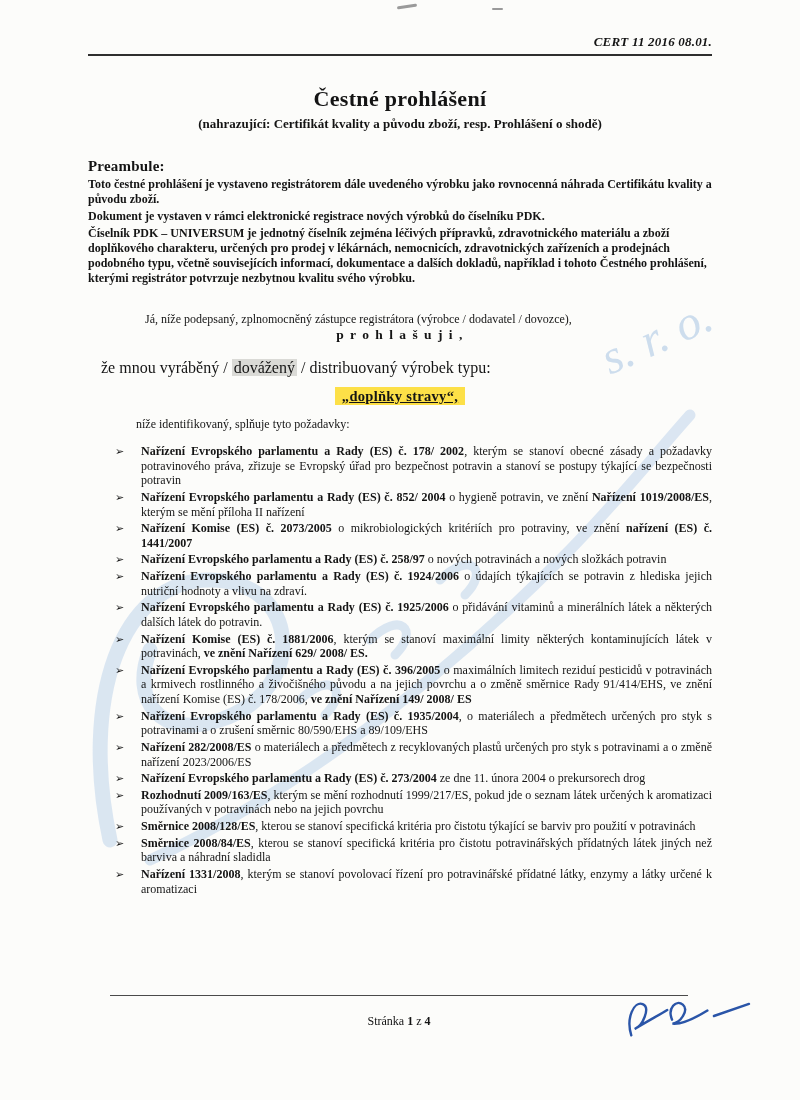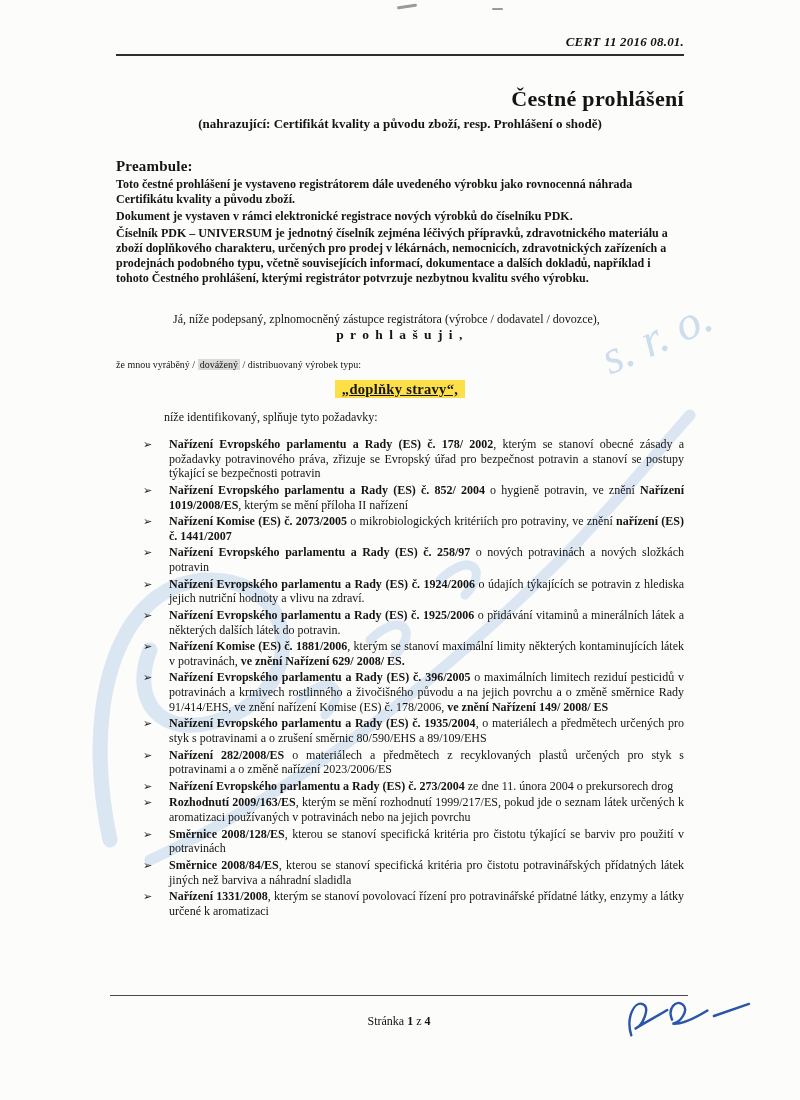--- a/index.html
+++ b/index.html
@@ -10,30 +10,30 @@
     margin:0 auto;
     background:#fcfcfa;
     font-family:"Liberation Serif", serif;
     color:#141414;
     overflow:hidden;
   }
   .watermark { position:absolute; left:0; top:0; z-index:0; pointer-events:none; }
   .artifact { position:absolute; background:#9a9a9a; z-index:1; }
   .a1 { left:397px; top:5px; width:20px; height:3px; transform:rotate(-8deg); border-radius:2px; }
   .a2 { left:492px; top:8px; width:11px; height:2px; border-radius:2px; }
-  .content { position:relative; z-index:2; padding:0 116px; }
+  .content { position:relative; z-index:2; padding:0 88px; }
   .doc-ref { padding-top:34px; text-align:right; font-size:13px; font-style:italic; font-weight:bold; letter-spacing:.2px; }
   .header-rule { border-top:2px solid #2e2e2e; margin-top:4px; }
-  .title { text-align:right; font-size:22px; font-weight:bold; margin-top:30px; letter-spacing:.3px; }
+  .title { text-align:center; font-size:22px; font-weight:bold; margin-top:30px; letter-spacing:.3px; }
   .subtitle { text-align:center; font-size:13px; font-weight:bold; margin-top:4px; }
   .preamble-heading { font-size:15px; font-weight:bold; margin-top:26px; letter-spacing:.2px; }
   .preamble-p { font-size:12px; font-weight:bold; line-height:1.25; margin-top:2px; }
   .declarant { font-size:12px; margin-top:26px; padding-left:57px; }
   .declare-word { text-align:center; font-weight:bold; font-size:13.5px; letter-spacing:1.5px; }
-  .product-line { font-size:10px; margin-top:16px; }
+  .product-line { font-size:16px; margin-top:16px;margin-left:13px; }
   .hl-soft { background:#dadad6; padding:0 2px; }
   .product-type-wrap { text-align:center; margin-top:10px; }
   .product-type { font-weight:bold; font-size:14.5px; text-decoration:underline; background:#fde047; padding:1px 7px; letter-spacing:.3px; }
   .compliance-intro { font-size:12px; margin-top:12px;margin-left:48px; }
   .req-list { list-style:none; margin-top:12px; margin-left:26px; }
   .req-list li { position:relative; padding-left:27px; font-size:12px; line-height:1.22; text-align:justify; margin-bottom:2px; }
   .req-list .marker { position:absolute; left:1px; top:1px; font-size:11px; font-family:"DejaVu Sans", sans-serif; }
   .b { font-weight:bold; }
   .footer { position:absolute; z-index:2; top:995px; left:110px; right:112px; border-top:1px solid #4a4a4a; text-align:center; padding-top:18px; font-size:12px; font-family:"Liberation Serif", serif; }
   .signature { position:absolute; z-index:3; right:34px; top:978px; transform:rotate(-5deg); }

